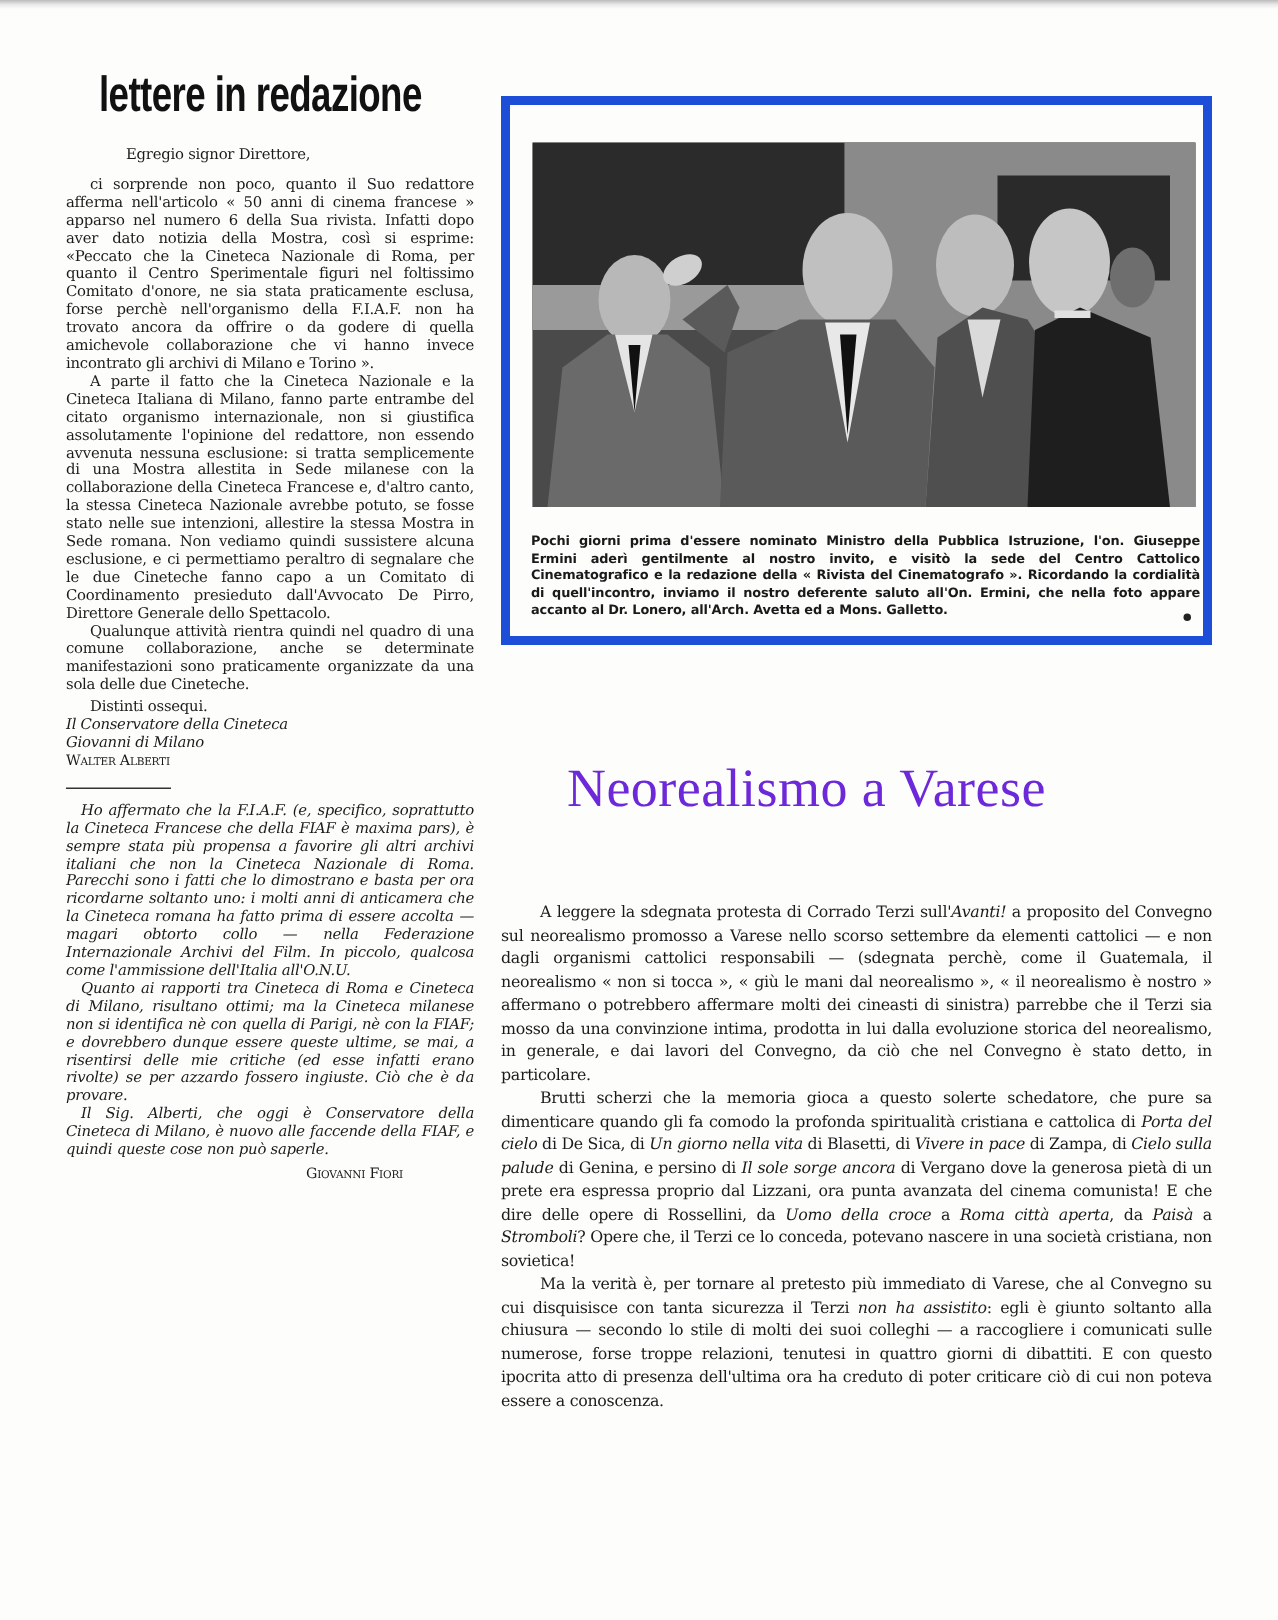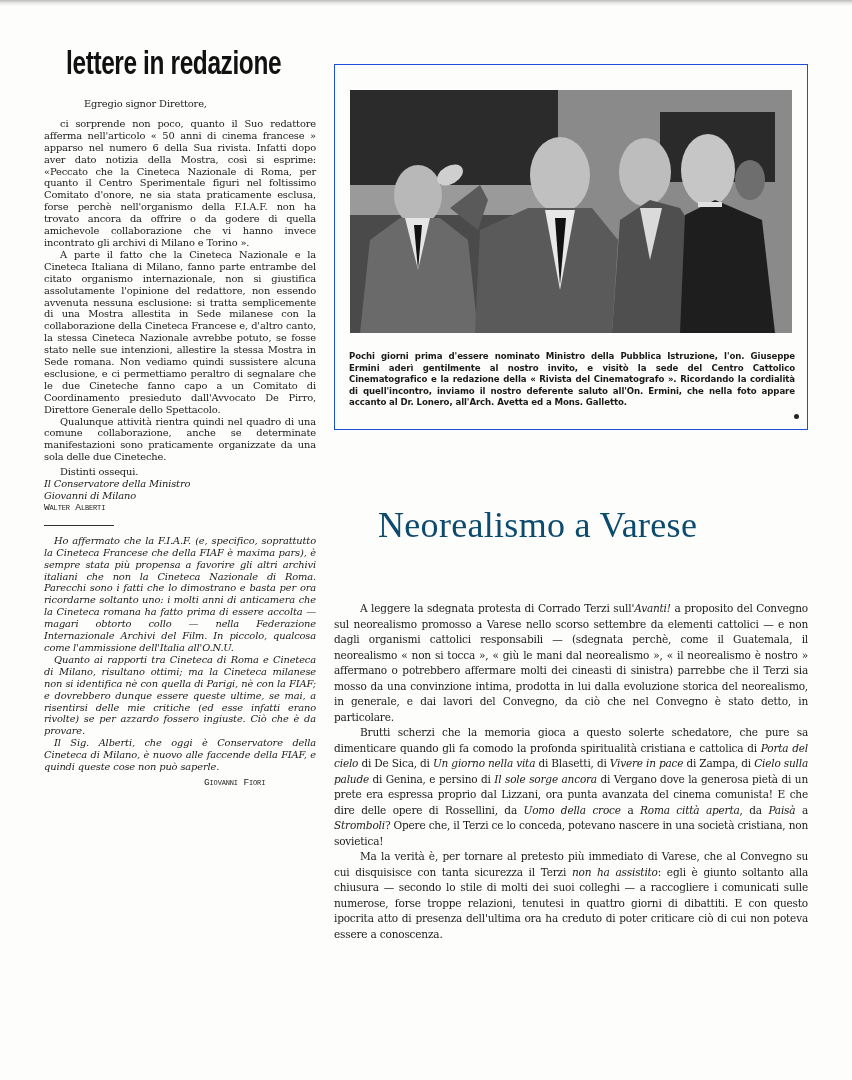--- a/index.html
+++ b/index.html
@@ -25,52 +25,52 @@
     }
     .letter {
       margin-top: 16px;
       font-family: "DejaVu Serif", serif; font-size: 9.9px; line-height: 11.9px;
       text-align: justify; letter-spacing: -0.15px;
     }
     .letter p { margin: 0; text-indent: 16px; }
     .letter .salutation { text-indent: 40px; margin-bottom: 8px; }
     .letter .closing { margin-top: 3px; }
     .sig-role { font-style: italic; margin: 4px 0 0 70px; text-indent: 0 !important; }
-    .sig-name { font-variant: small-caps; margin: 3px 0 0 122px; text-indent: 0 !important; font-size: 9.5px; font-family: Liberation Mono, monospace; }
+    .sig-name { font-variant: small-caps; margin: 3px 0 0 122px; text-indent: 0 !important; font-size: 9.5px; }
     .divider { width: 70px; height: 0; border-top: 1px solid #333; margin: 11px 0 9px 0; }
     .reply {
       font-style: italic; font-size: 9.9px; line-height: 11.9px; text-align: justify;
       letter-spacing: -0.15px;
     }
     .reply p { margin: 0; text-indent: 10px; }
     .reply .sig-name { font-style: normal; margin: 4px 0 0 160px; }
 
     
     .photo-frame {
       position: absolute; left: 334px; top: 64px; width: 474px; height: 366px;
-      border: 1px solid #1d4ed8; box-sizing: border-box; background: #fdfdfc;
+      border: 6px solid #1d4ed8; box-sizing: border-box; background: #fdfdfc;
     }
     .photo {
       position: absolute; left: 15px; top: 25px; width: 442px; height: 243px;
       background: #3c3c3c; overflow: hidden;
     }
     .photo svg { display: block; }
     .caption {
       position: absolute; left: 14px; top: 286px; width: 446px;
       font-family: "DejaVu Sans", sans-serif; font-weight: bold;
       font-size: 8.6px; line-height: 11.6px; text-align: justify; letter-spacing: -0.1px;
       color: #1a1a1a;
     }
     .caption-dot { position: absolute; right: 8px; bottom: 10px; width: 5px; height: 5px; border-radius: 50%; background:#222; }
 
     
     .article-title {
       position: absolute; left: 378px; top: 505px; width: 420px;
       font-family: "Liberation Serif", serif; font-size: 36px; font-weight: normal;
-      color: #0c4a6e; letter-spacing: 0.3px; margin: 0; line-height: 40px;
+      color: #6d28d9; letter-spacing: 0.3px; margin: 0; line-height: 40px;
     }
     .article {
       position: absolute; left: 334px; top: 601px; width: 474px;
       font-family: "DejaVu Serif", serif; font-size: 10.55px; line-height: 15.5px;
       text-align: justify; letter-spacing: -0.2px;
     }
     .article p { margin: 0; text-indent: 26px; }
     .article em { font-style: italic; }
   </style>
 </head>
@@ -81,21 +81,21 @@
 <div class="left">
   <h2 class="section-title">lettere in redazione</h2>
 
   <div class="letter">
     <p class="salutation">Egregio signor Direttore,</p>
     <p>ci sorprende non poco, quanto il Suo redattore afferma nell'articolo « 50 anni di cinema francese » apparso nel numero 6 della Sua rivista. Infatti dopo aver dato notizia della Mostra, così si esprime: «Peccato che la Cineteca Nazionale di Roma, per quanto il Centro Sperimentale figuri nel foltissimo Comitato d'onore, ne sia stata praticamente esclusa, forse perchè nell'organismo della F.I.A.F. non ha trovato ancora da offrire o da godere di quella amichevole collaborazione che vi hanno invece incontrato gli archivi di Milano e Torino ».</p>
     <p>A parte il fatto che la Cineteca Nazionale e la Cineteca Italiana di Milano, fanno parte entrambe del citato organismo internazionale, non si giustifica assolutamente l'opinione del redattore, non essendo avvenuta nessuna esclusione: si tratta semplicemente di una Mostra allestita in Sede milanese con la collaborazione della Cineteca Francese e, d'altro canto, la stessa Cineteca Nazionale avrebbe potuto, se fosse stato nelle sue intenzioni, allestire la stessa Mostra in Sede romana. Non vediamo quindi sussistere alcuna esclusione, e ci permettiamo peraltro di segnalare che le due Cineteche fanno capo a un Comitato di Coordinamento presieduto dall'Avvocato De Pirro, Direttore Generale dello Spettacolo.</p>
     <p>Qualunque attività rientra quindi nel quadro di una comune collaborazione, anche se determinate manifestazioni sono praticamente organizzate da una sola delle due Cineteche.</p>
     <p class="closing">Distinti ossequi.</p>
     <p class="sig-role">
-      <span>Il Conservatore della Ministro</span><br>
+      <span>Il Conservatore della Cineteca</span><br>
       <span>Giovanni di Milano</span>
     </p>
     <p class="sig-name">Walter Alberti</p>
   </div>
 
   <div class="divider"></div>
 
   <div class="reply">
     <p>Ho affermato che la F.I.A.F. (e, specifico, soprattutto la Cineteca Francese che della FIAF è maxima pars), è sempre stata più propensa a favorire gli altri archivi italiani che non la Cineteca Nazionale di Roma. Parecchi sono i fatti che lo dimostrano e basta per ora ricordarne soltanto uno: i molti anni di anticamera che la Cineteca romana ha fatto prima di essere accolta — magari obtorto collo — nella Federazione Internazionale Archivi del Film. In piccolo, qualcosa come l'ammissione dell'Italia all'O.N.U.</p>
     <p>Quanto ai rapporti tra Cineteca di Roma e Cineteca di Milano, risultano ottimi; ma la Cineteca milanese non si identifica nè con quella di Parigi, nè con la FIAF; e dovrebbero dunque essere queste ultime, se mai, a risentirsi delle mie critiche (ed esse infatti erano rivolte) se per azzardo fossero ingiuste. Ciò che è da provare.</p>

